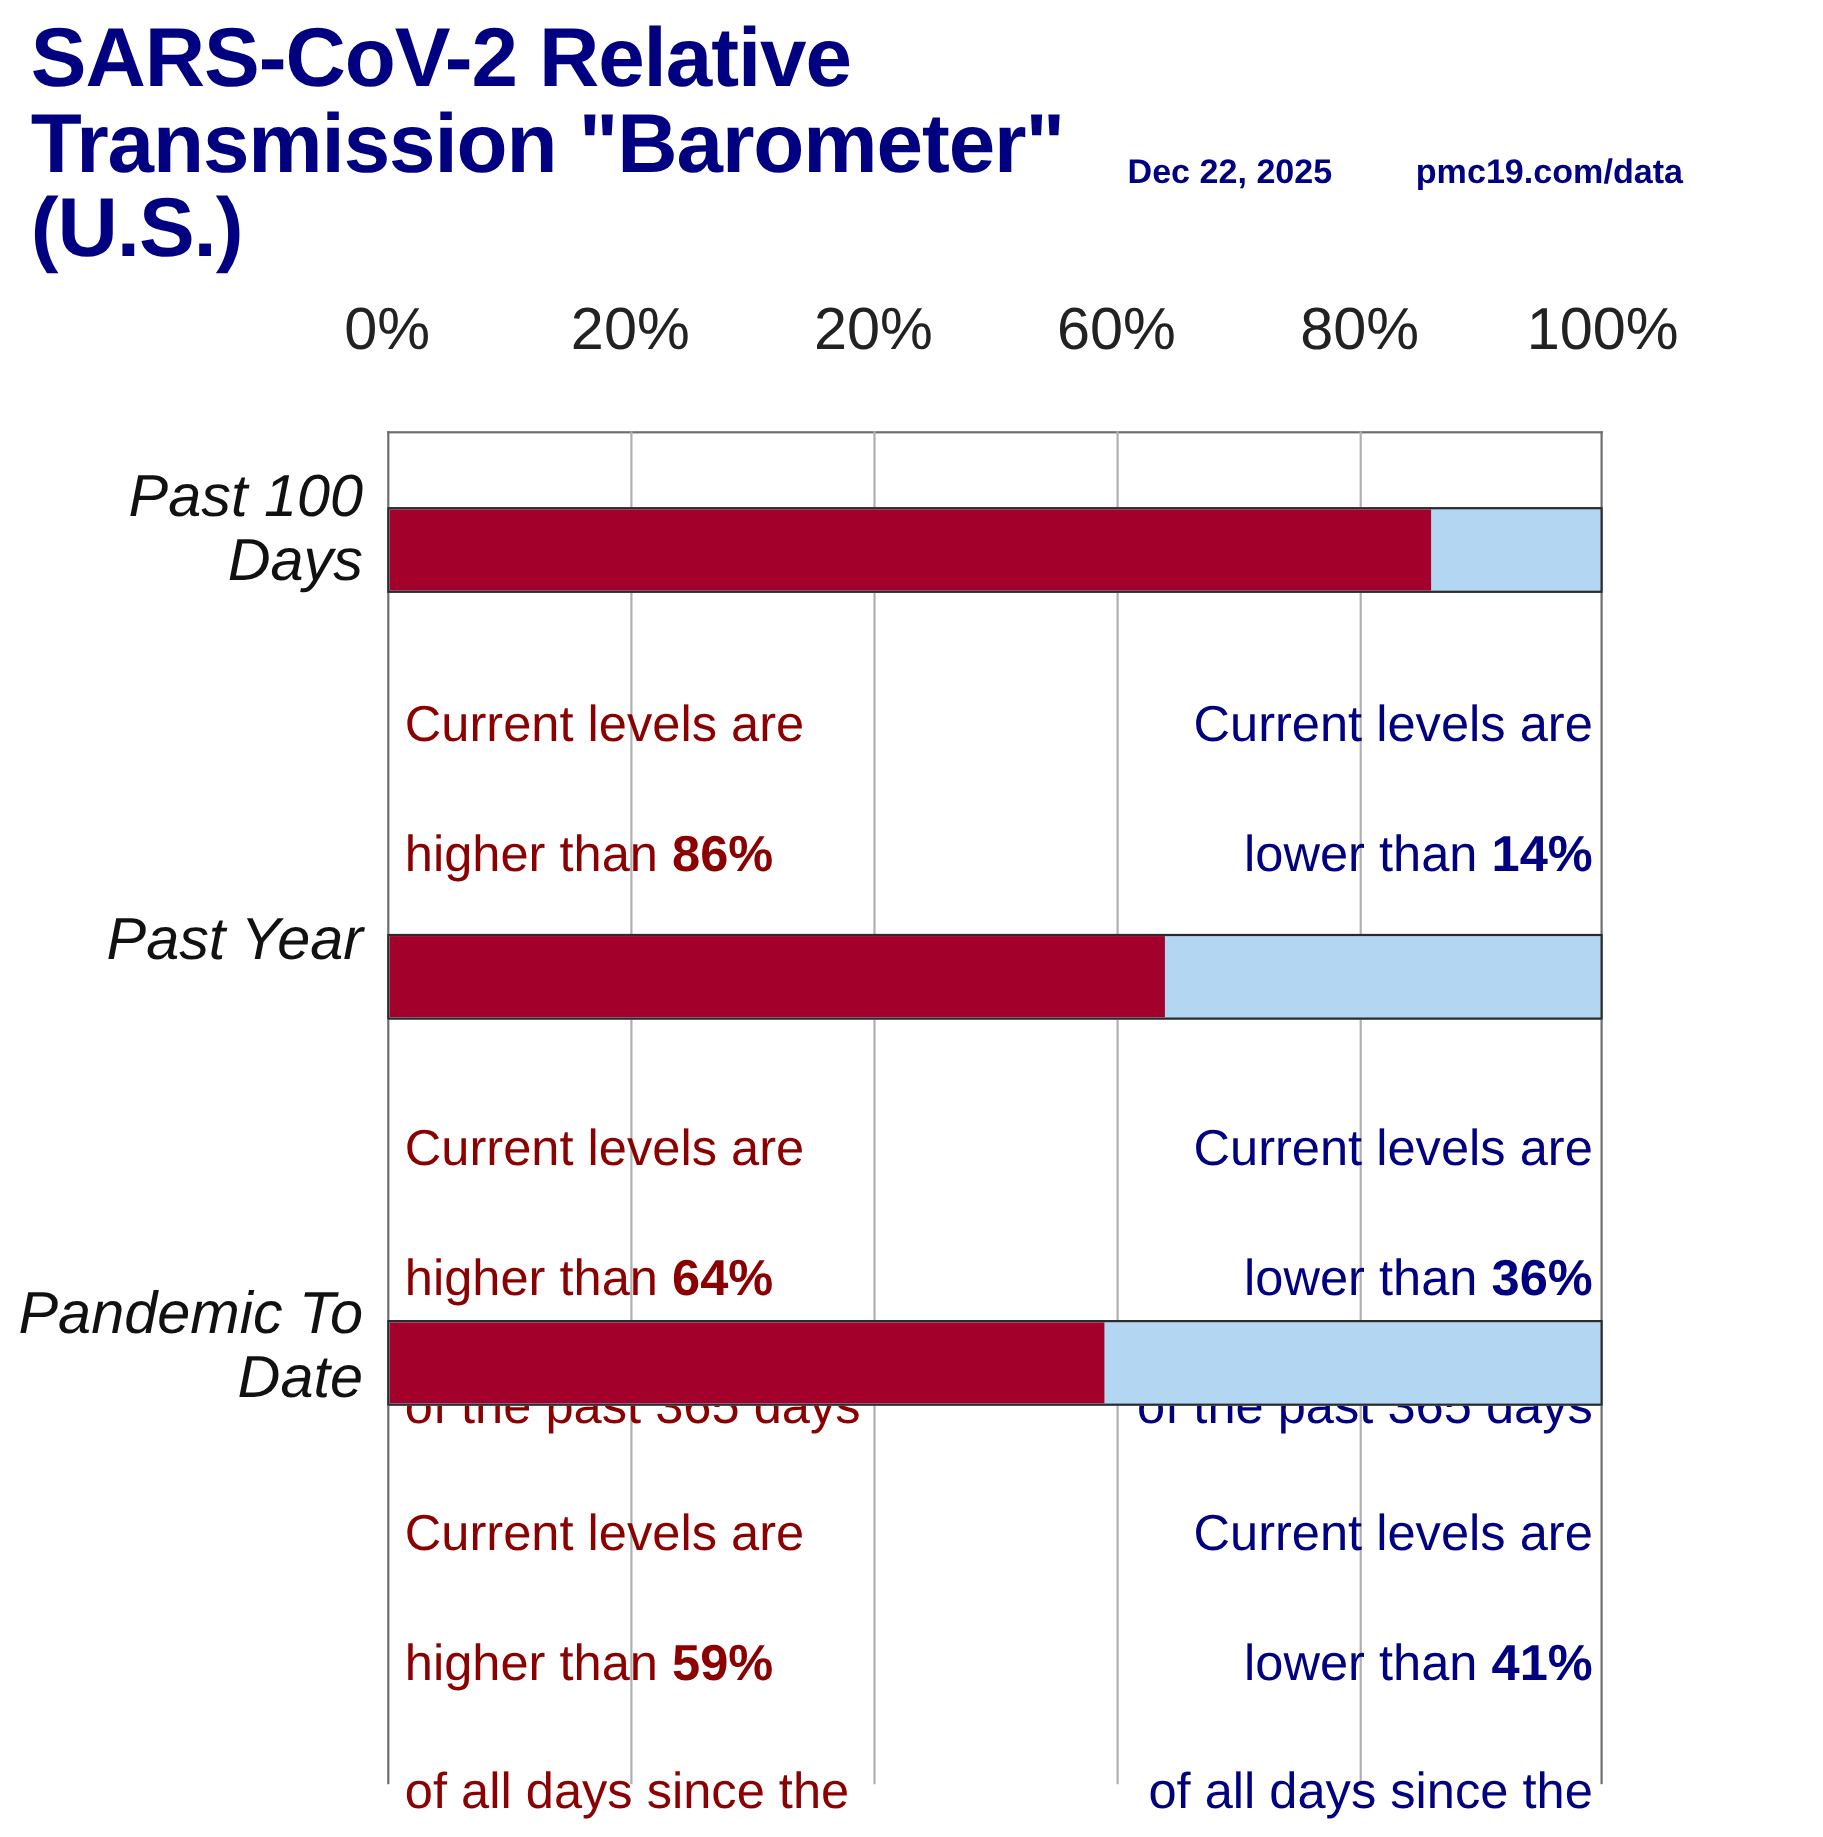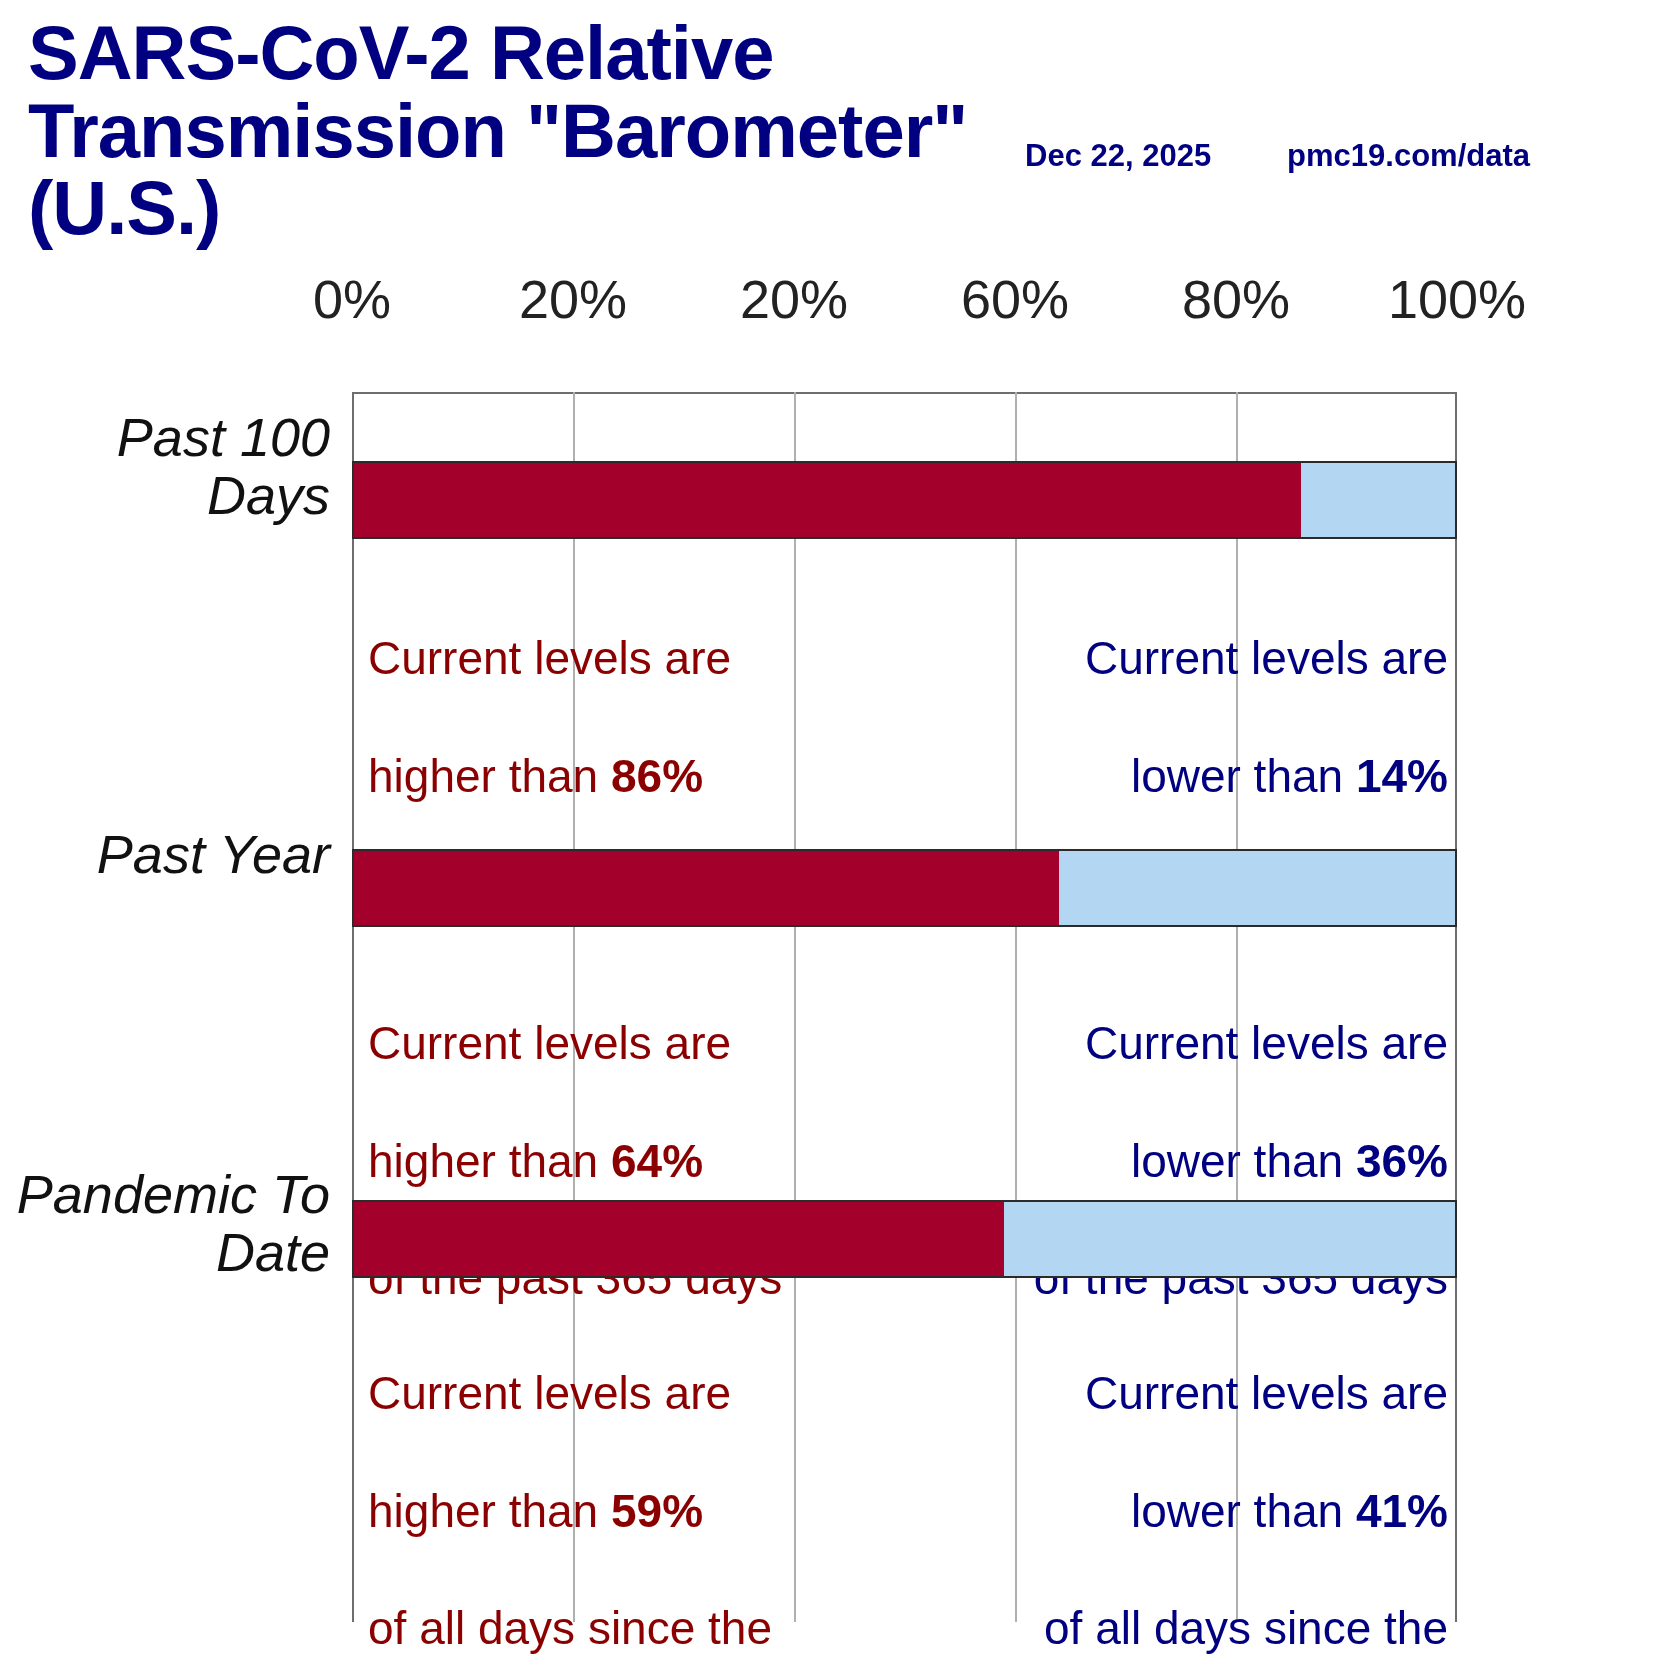--- a/index.html
+++ b/index.html
@@ -162,21 +162,21 @@
 <div id="plot">
   <div id="axis-top"></div>
   <div class="axis-edge" style="left:0px;"></div>
   <div class="gridline" style="left:221px;"></div>
   <div class="gridline" style="left:442px;"></div>
   <div class="gridline" style="left:663px;"></div>
   <div class="gridline" style="left:884px;"></div>
   <div class="axis-edge" style="left:1103px;"></div>
 </div>
 
-<div class="row-label" style="top:408px;">Past 100 Days</div>
+<div class="row-label" style="top:422px;">Past 100 Days</div>
 
 <div class="bar-wrap" style="top: 461px; background: rgb(179, 215, 242);">
   <div class="bar-fill" id="bar0" style="width: 86%; background: rgb(163, 0, 43);"></div>
 </div>
 
 <div class="annot annot-left" style="top:570px;">
   <div>Current levels are</div>
   <div><span>higher than </span><b>86%</b></div>
   <div>of the past 100 days</div>
 </div>

